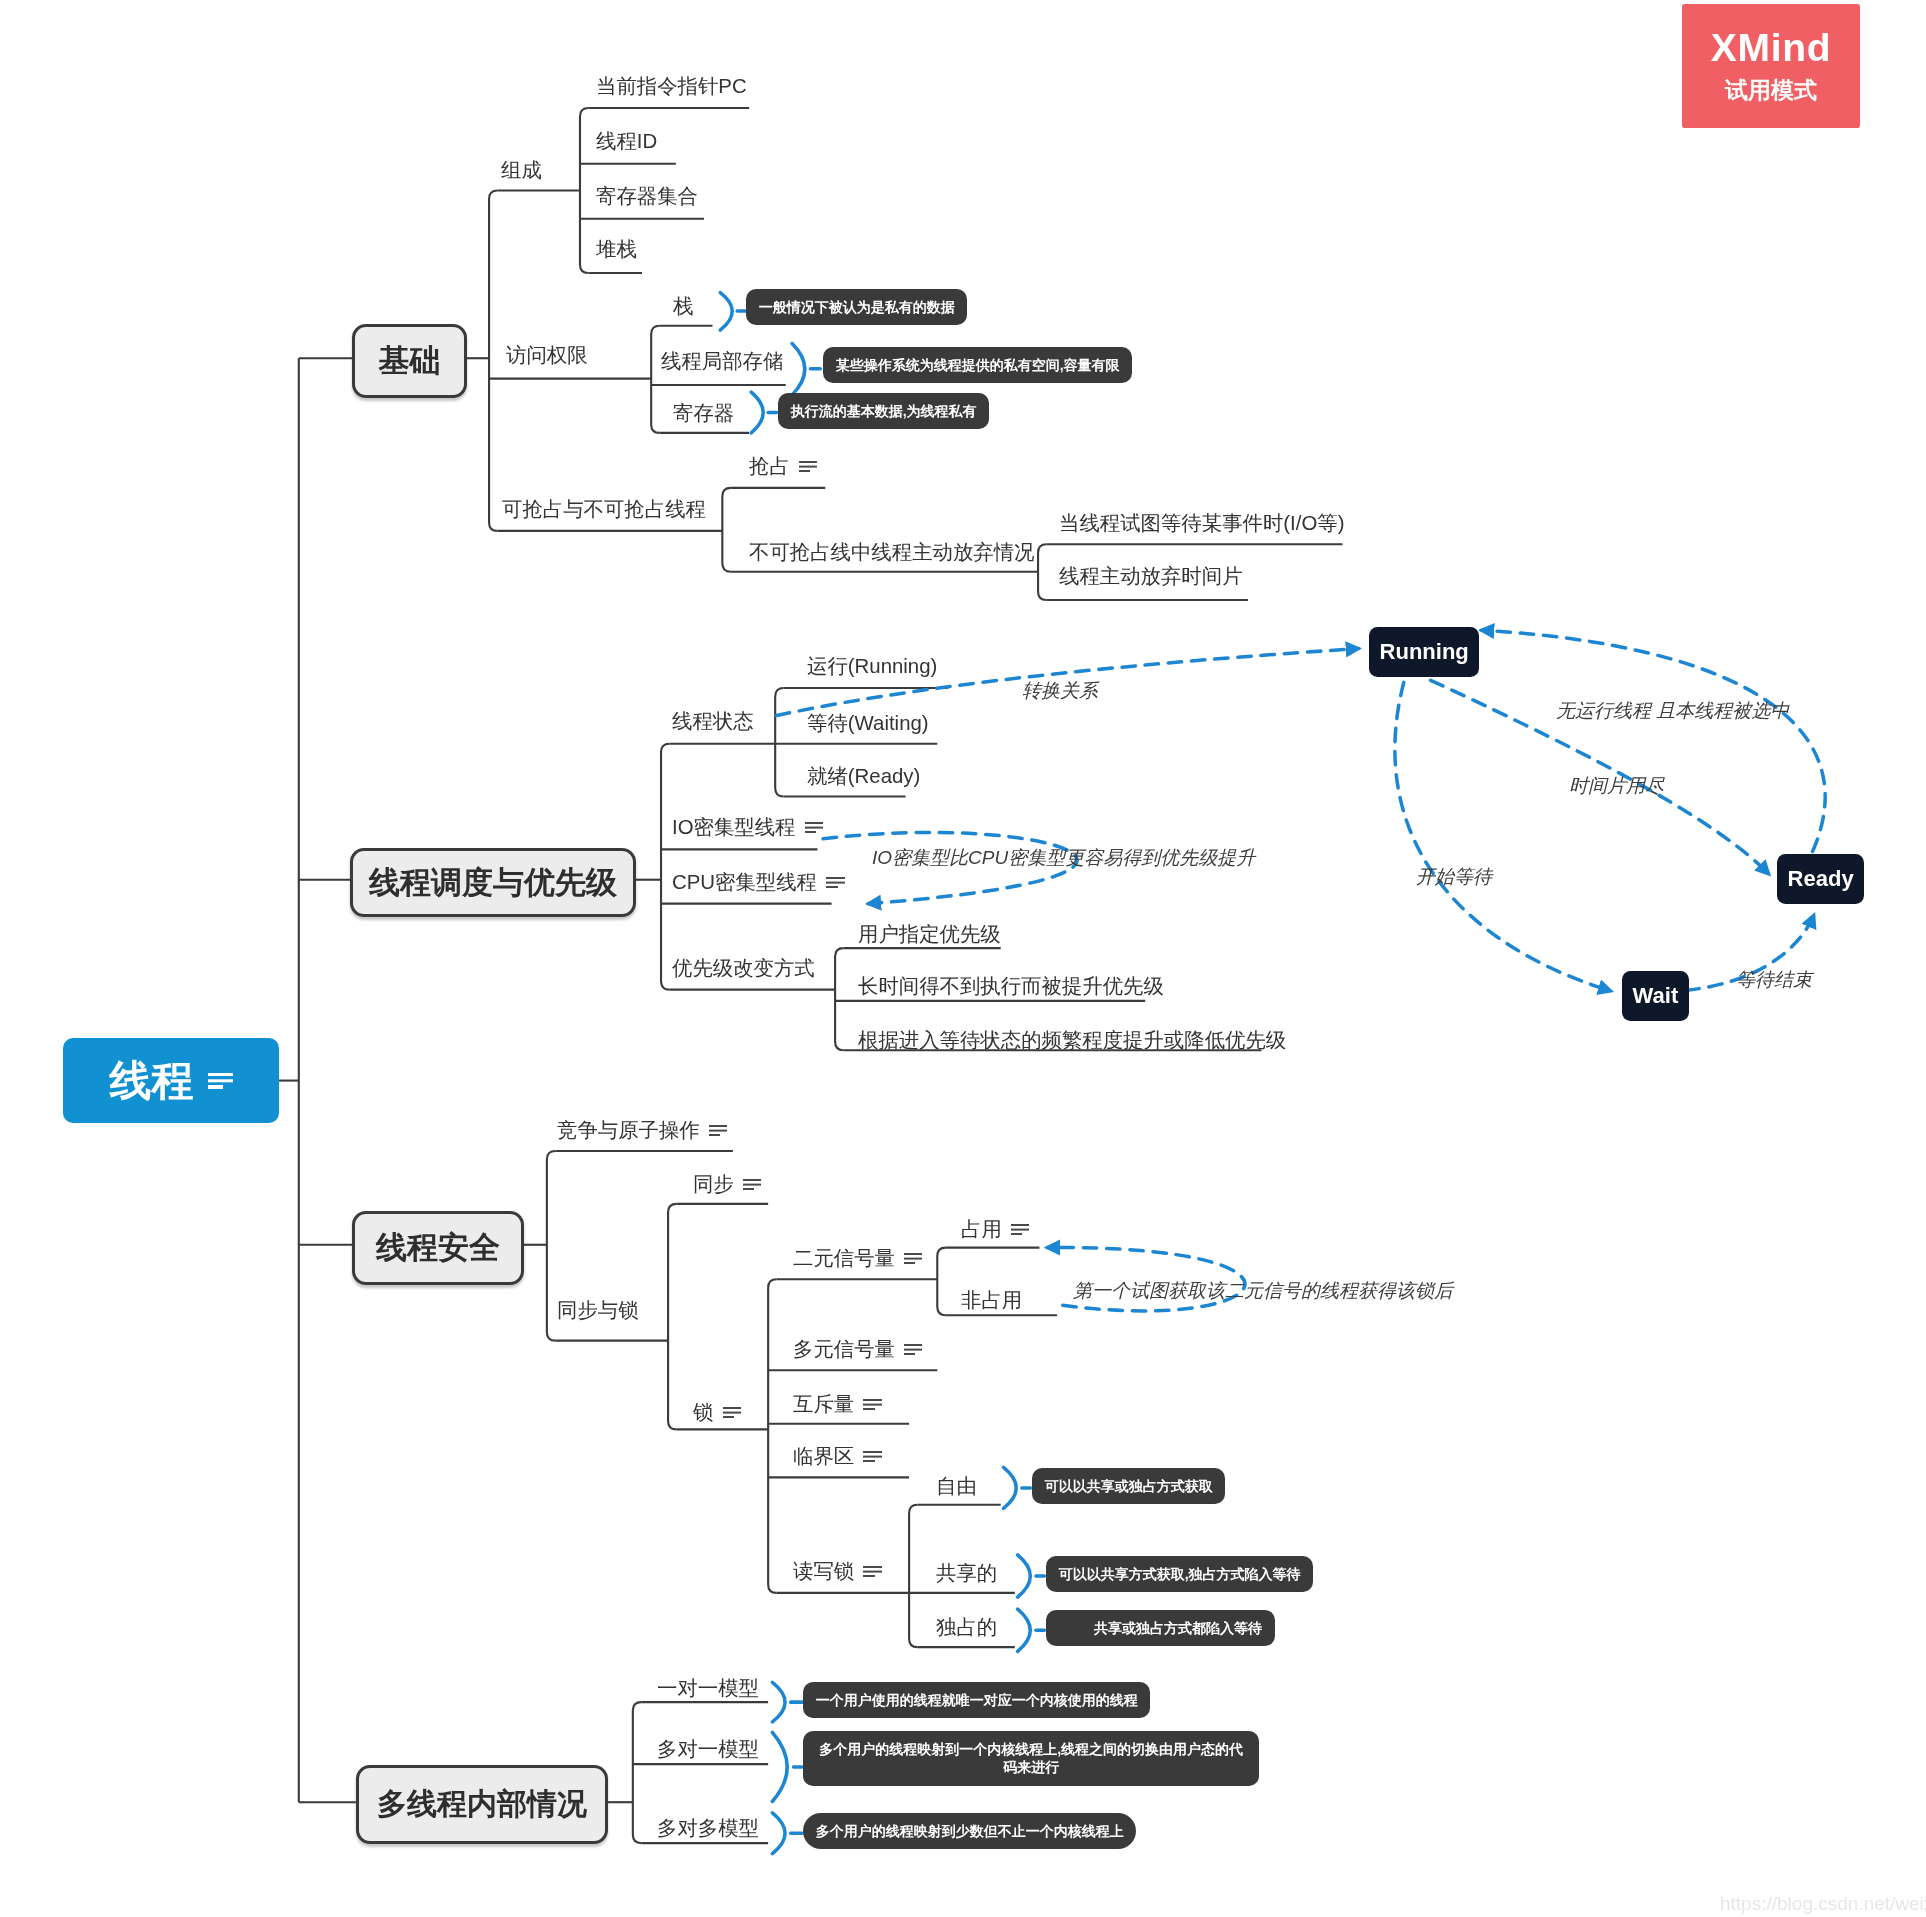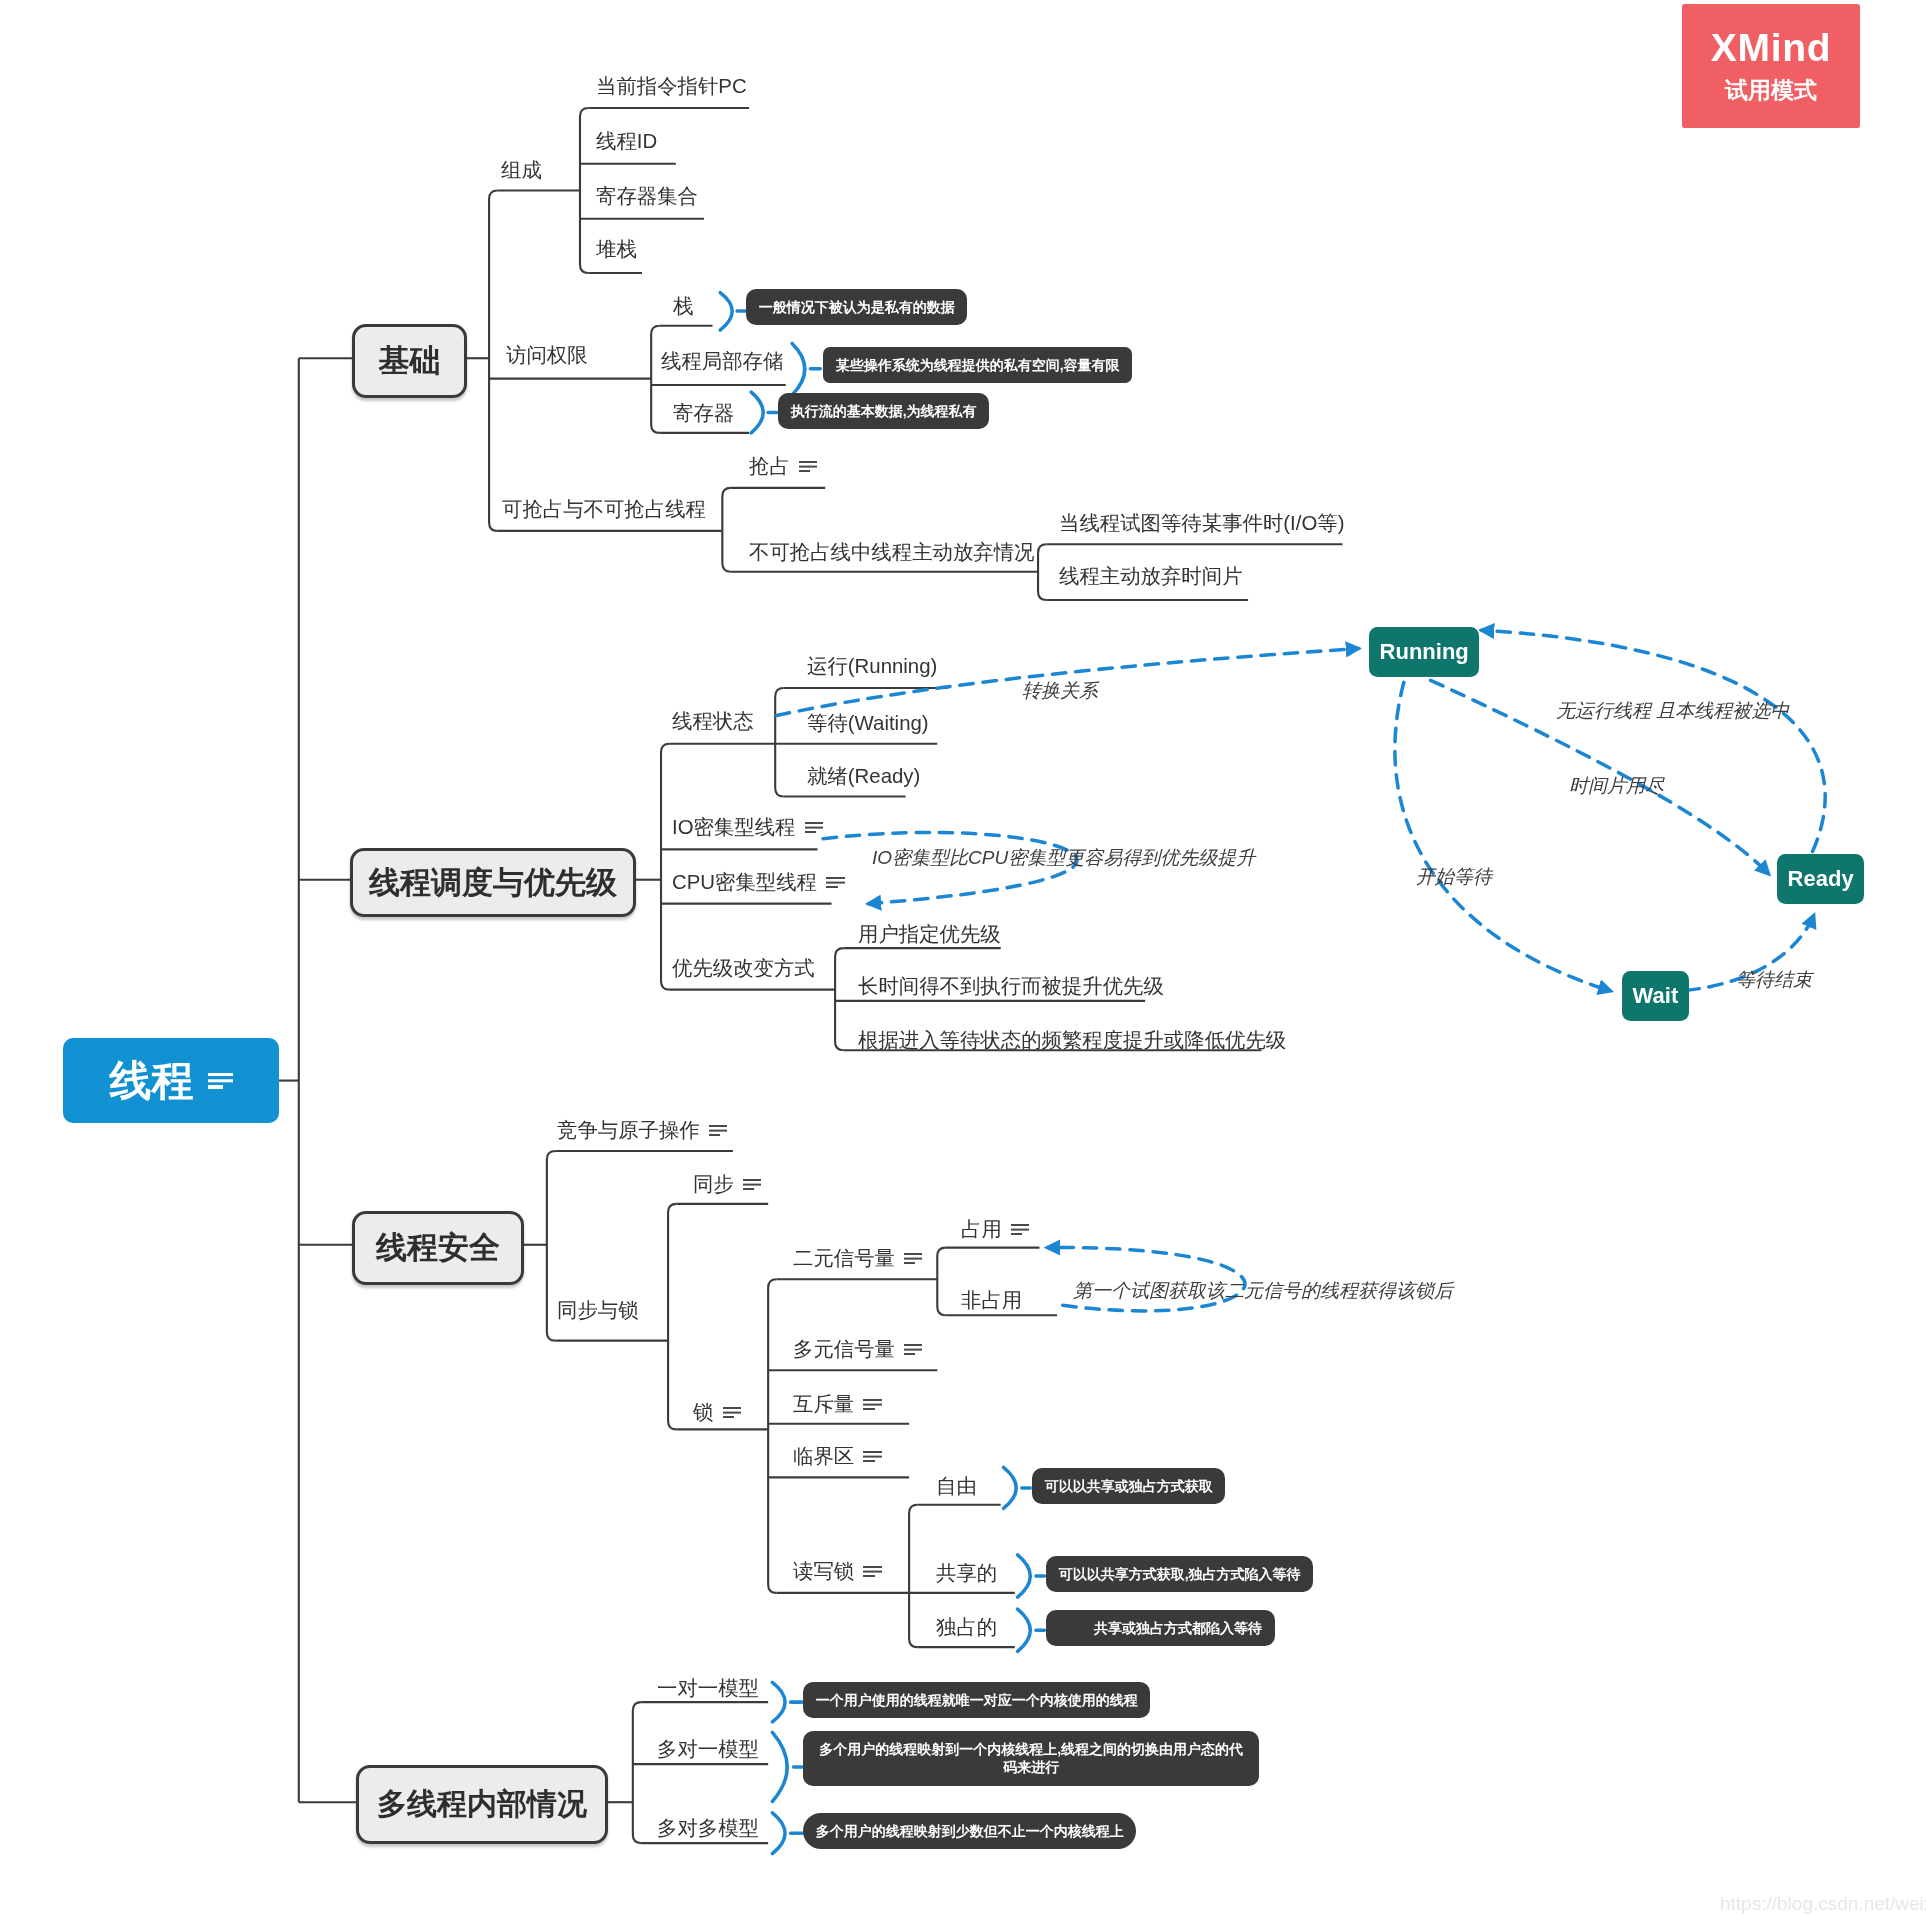--- a/index.html
+++ b/index.html
@@ -13,21 +13,21 @@
   .leaf{position:absolute;display:inline-flex;align-items:center;font-size:20.4px;color:#333;
         white-space:nowrap;line-height:1.15;}
   .topic{position:absolute;display:flex;align-items:center;justify-content:center;
          background:#ececec;border:3.5px solid #3a3a3a;border-radius:14px;font-weight:700;
          color:#2e2e2e;font-size:31px;box-shadow:0 2.1px 2.8px rgba(0,0,0,.22);}
   .root{position:absolute;display:flex;align-items:center;justify-content:center;
         background:#1191d2;border-radius:10px;color:#fff;font-weight:700;font-size:42px;}
   .callout{position:absolute;background:#3a3a3a;color:#fff;font-weight:700;font-size:14px;
            padding:8.5px 12.7px;border-radius:10px;white-space:nowrap;line-height:1.35;}
   .callout.wrap{white-space:normal;width:431px;text-align:center;}
-  .state{position:absolute;background:#0f766e;color:#fff;font-weight:700;font-size:22px;
+  .state{position:absolute;background:#0f172a;color:#fff;font-weight:700;font-size:22px;
          padding:12px 10.6px;border-radius:8.5px;white-space:nowrap;}
   .rel{position:absolute;font-style:italic;font-size:19px;color:#3d3d3d;white-space:nowrap;}
   .ni{position:relative;display:inline-block;width:18.3px;height:12px;margin-left:9.2px;flex:none;}
   .ni::before{content:"";position:absolute;left:0;top:0;width:100%;height:2.5px;background:#4a4a4a;
               box-shadow:0 4.6px 0 #4a4a4a;}
   .ni::after{content:"";position:absolute;left:0;top:9.2px;width:62%;height:2.5px;background:#4a4a4a;}
   .ni.big{width:25px;height:16px;margin-left:14px;}
   .ni.big::before{height:3.5px;background:#fff;box-shadow:0 6.3px 0 #fff;}
   .ni.big::after{height:3.5px;background:#fff;top:12.7px;width:60%;}
   .badge{position:absolute;left:1682px;top:4.2px;width:178px;height:124px;background:#f05f63;
@@ -202,21 +202,21 @@
       <span>不可抢占线中线程主动放弃情况</span>
     </span>
 <span class="leaf" style="left:1059px;top:512px;">
       <span>当线程试图等待某事件时(I/O等)</span>
     </span>
 <span class="leaf" style="left:1059px;top:565px;">
       <span>线程主动放弃时间片</span>
     </span>
 
 <div class="callout" style="left:746px;top:289px;"><span>一般情况下被认为是私有的数据</span></div>
-<div class="callout" style="left:823px;top:347px;border-radius:7px;"><span>某些操作系统为线程提供的私有空间,容量有限</span></div>
+<div class="callout" style="left:823px;top:347px;"><span>某些操作系统为线程提供的私有空间,容量有限</span></div>
 <div class="callout" style="left:778px;top:393px;"><span>执行流的基本数据,为线程私有</span></div>
 
 <span class="leaf" style="left:672px;top:710px;">
       <span>线程状态</span>
     </span>
 <span class="leaf" style="left:807px;top:655px;">
       <span>运行(Running)</span>
     </span>
 <span class="leaf" style="left:807px;top:712px;">
       <span>等待(Waiting)</span>

